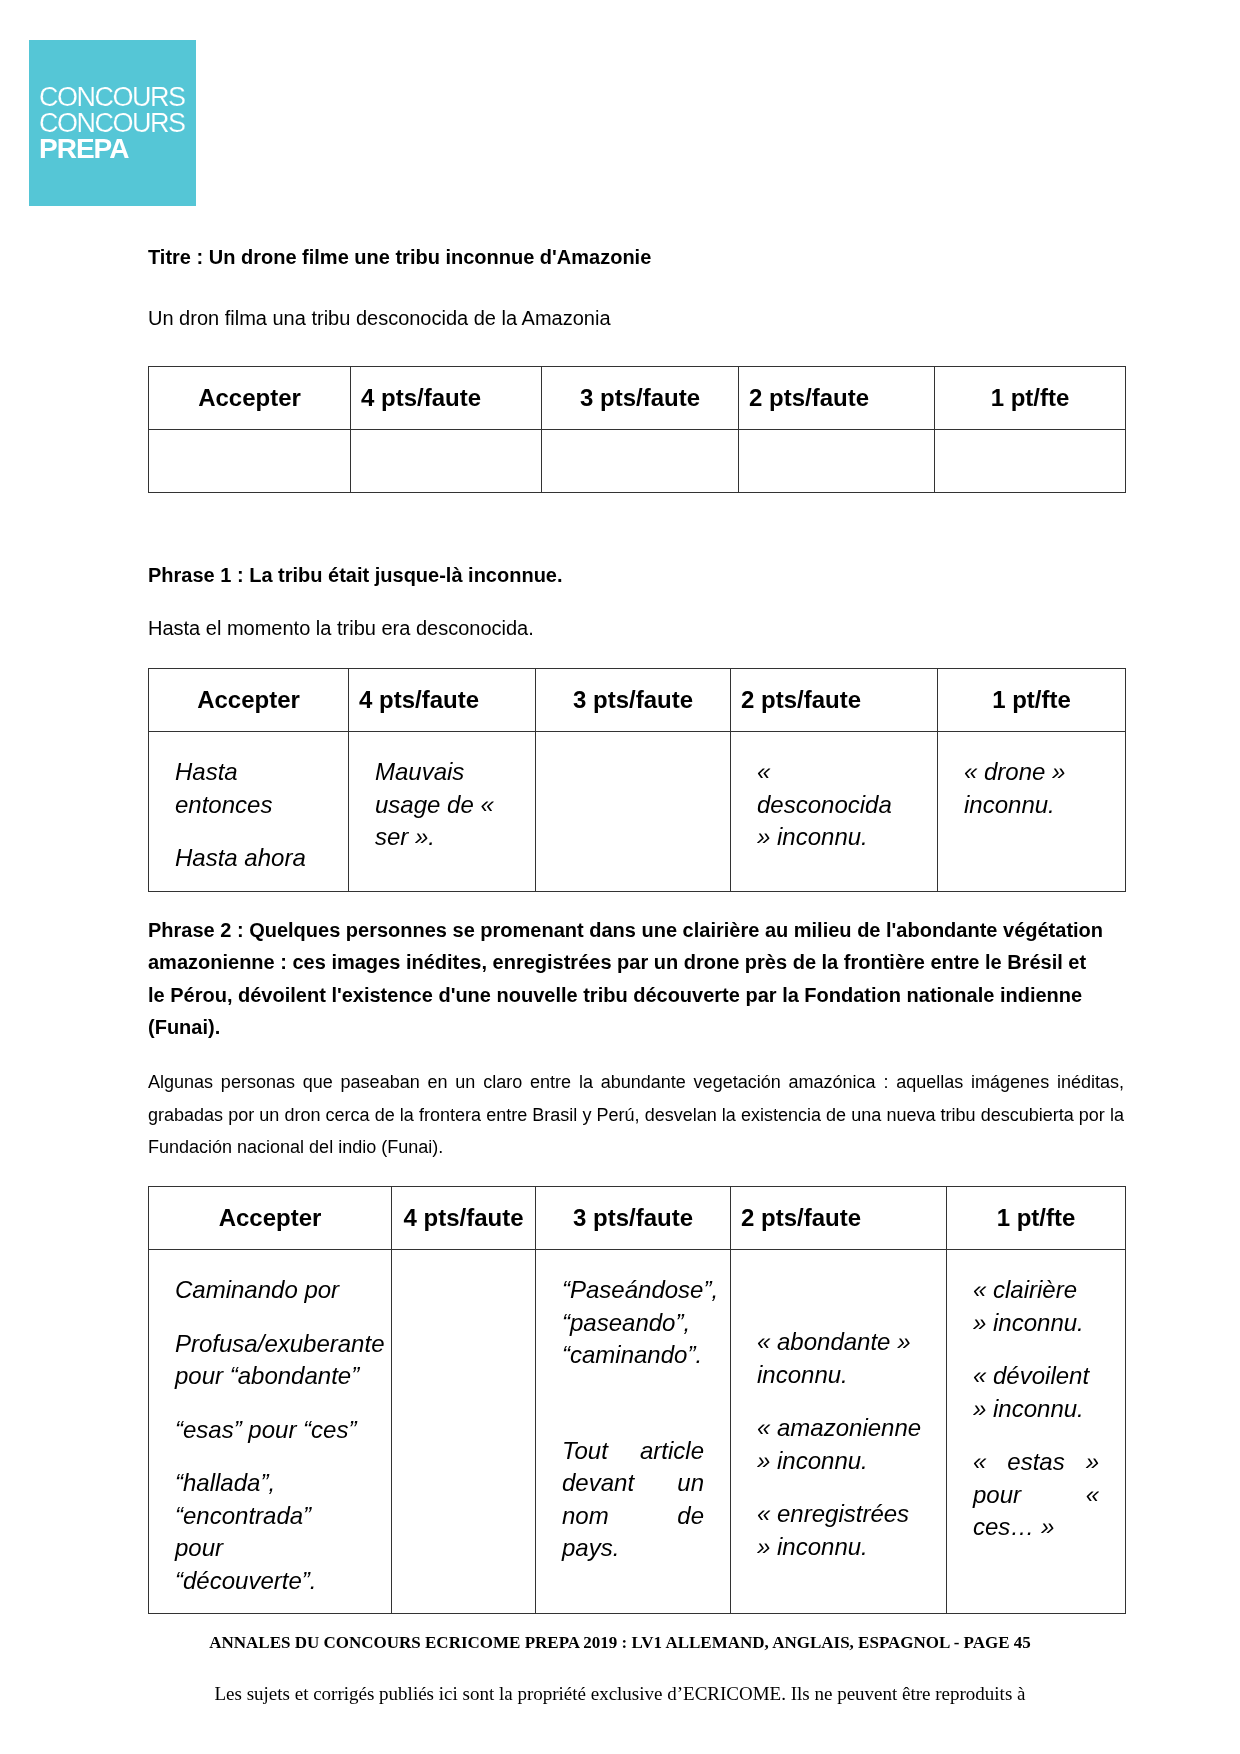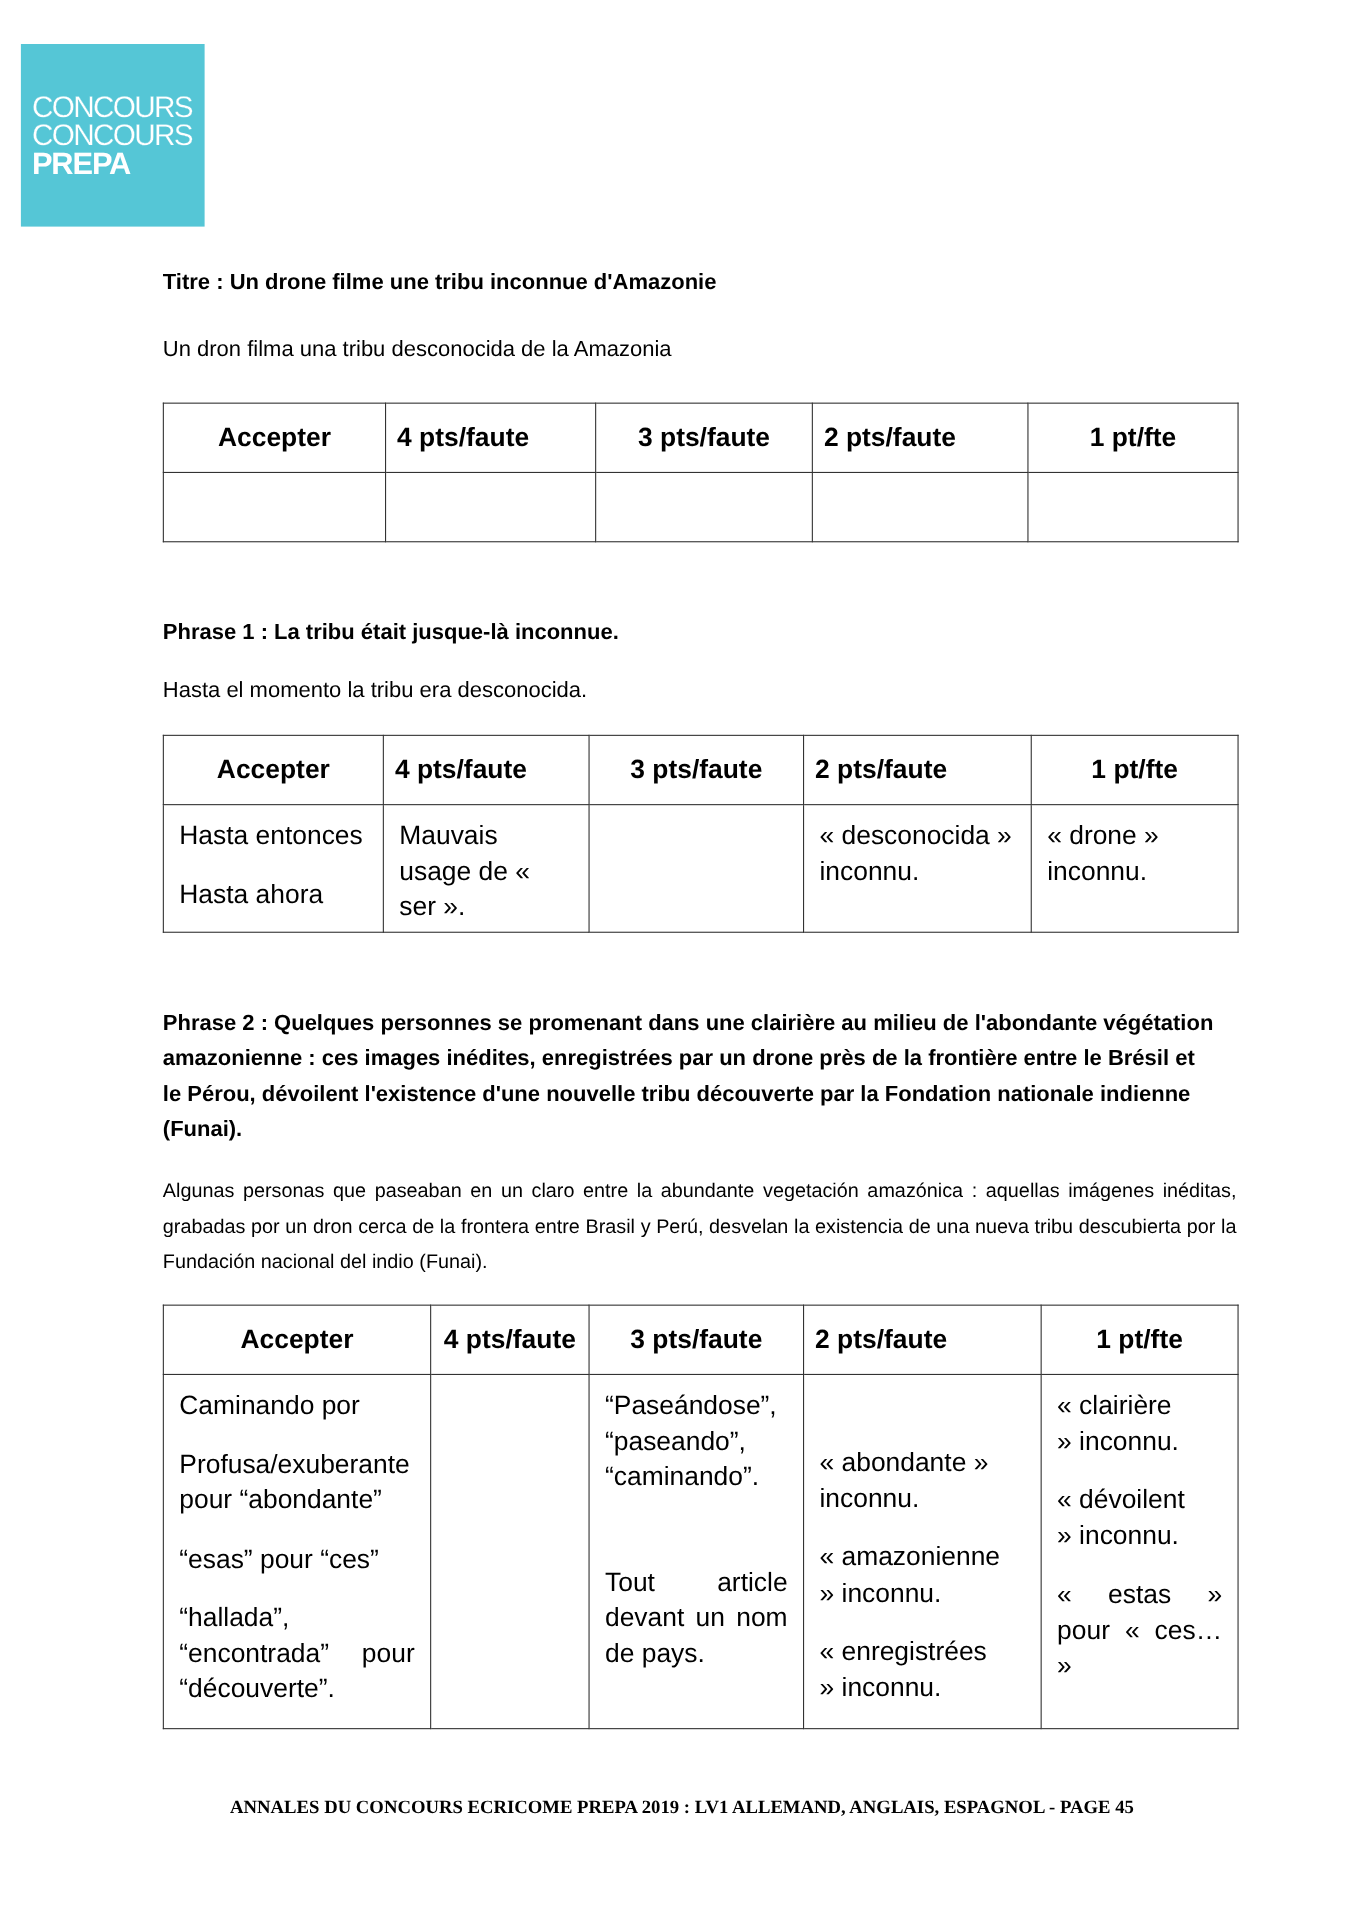--- a/index.html
+++ b/index.html
@@ -1,37 +1,37 @@
 <!DOCTYPE html>
 <html><head>
 <meta charset="utf-8">
 <style>
   html, body { margin: 0; padding: 0; background: #ffffff; }
   body { width: 1240px; height: 1754px; position: relative; overflow: hidden;
          font-family: "Liberation Sans", sans-serif; color: #000; }
-  .logo { position: absolute; left: 19px; top: 40px; width: 167px; height: 166px;
+  .logo { position: absolute; left: 29px; top: 40px; width: 167px; height: 166px;
           background: #55c6d6; }
   .logo .l1, .logo .l2 { position: absolute; left: 10px; color: #fff;
           font-family: "Liberation Sans", sans-serif; font-weight: 300; font-size: 27px;
           letter-spacing: -1.5px; line-height: 26px; -webkit-text-stroke: 0.2px #55c6d6; }
   .logo .l1 { top: 44px; }
   .logo .l2 { top: 70px; }
   .logo .l3 { position: absolute; left: 10px; top: 95px; color: #fff; font-weight: bold;
           font-size: 28px; letter-spacing: -1px; line-height: 28px; }
   .txt { position: absolute; left: 148px; font-size: 20px; line-height: 33px; white-space: nowrap; }
   .bold { font-weight: bold; }
   .para { position: absolute; left: 148px; width: 976px; font-size: 18px; line-height: 32.5px;
           text-align: justify; }
   table.grid { position: absolute; left: 148px; width: 977px; border-collapse: collapse;
           table-layout: fixed; font-size: 24px; }
   table.grid td { border: 1.5px solid #333; vertical-align: top; padding: 0 10px; }
   table.grid tr.head td { font-weight: bold; vertical-align: middle; height: 62px; padding-top: 0; }
   td.c { text-align: center; }
   td.l { text-align: left; }
-  .cell p { margin: 4px; line-height: 32.5px; }
+  .cell p { margin: 16px; line-height: 32.5px; font-style: italic; }
   .cell p.gap { margin-top: 21px; }
   .j { text-align: justify; text-align-last: left; }
   .footer { position: absolute; left: 0; width: 1240px; text-align: center;
           font-family: "Liberation Serif", serif; }
   .footer.f1 { top: 1633px; font-size: 17px; font-weight: bold; }
   .footer.f2 { top: 1680px; font-size: 19px; line-height: 27px; }
 </style>
 </head>
 <body>
 
@@ -152,13 +152,14 @@
       <p style="width:120px;">« clairière » inconnu.</p>
       <p class="gap" style="width:130px;">« dévoilent » inconnu.</p>
       <p class="gap j">« estas » pour « ces… »</p>
     </td>
   </tr>
 </tbody>
   </table>
 
 <div class="footer f1">ANNALES DU CONCOURS ECRICOME PREPA 2019 : LV1 ALLEMAND, ANGLAIS, ESPAGNOL - PAGE 45</div>
 <div class="footer f2">
+  <div>Les sujets et corrigés publiés ici sont la propriété exclusive d’ECRICOME. Ils ne peuvent être reproduits à</div>
 </div>
 
 </body></html>

